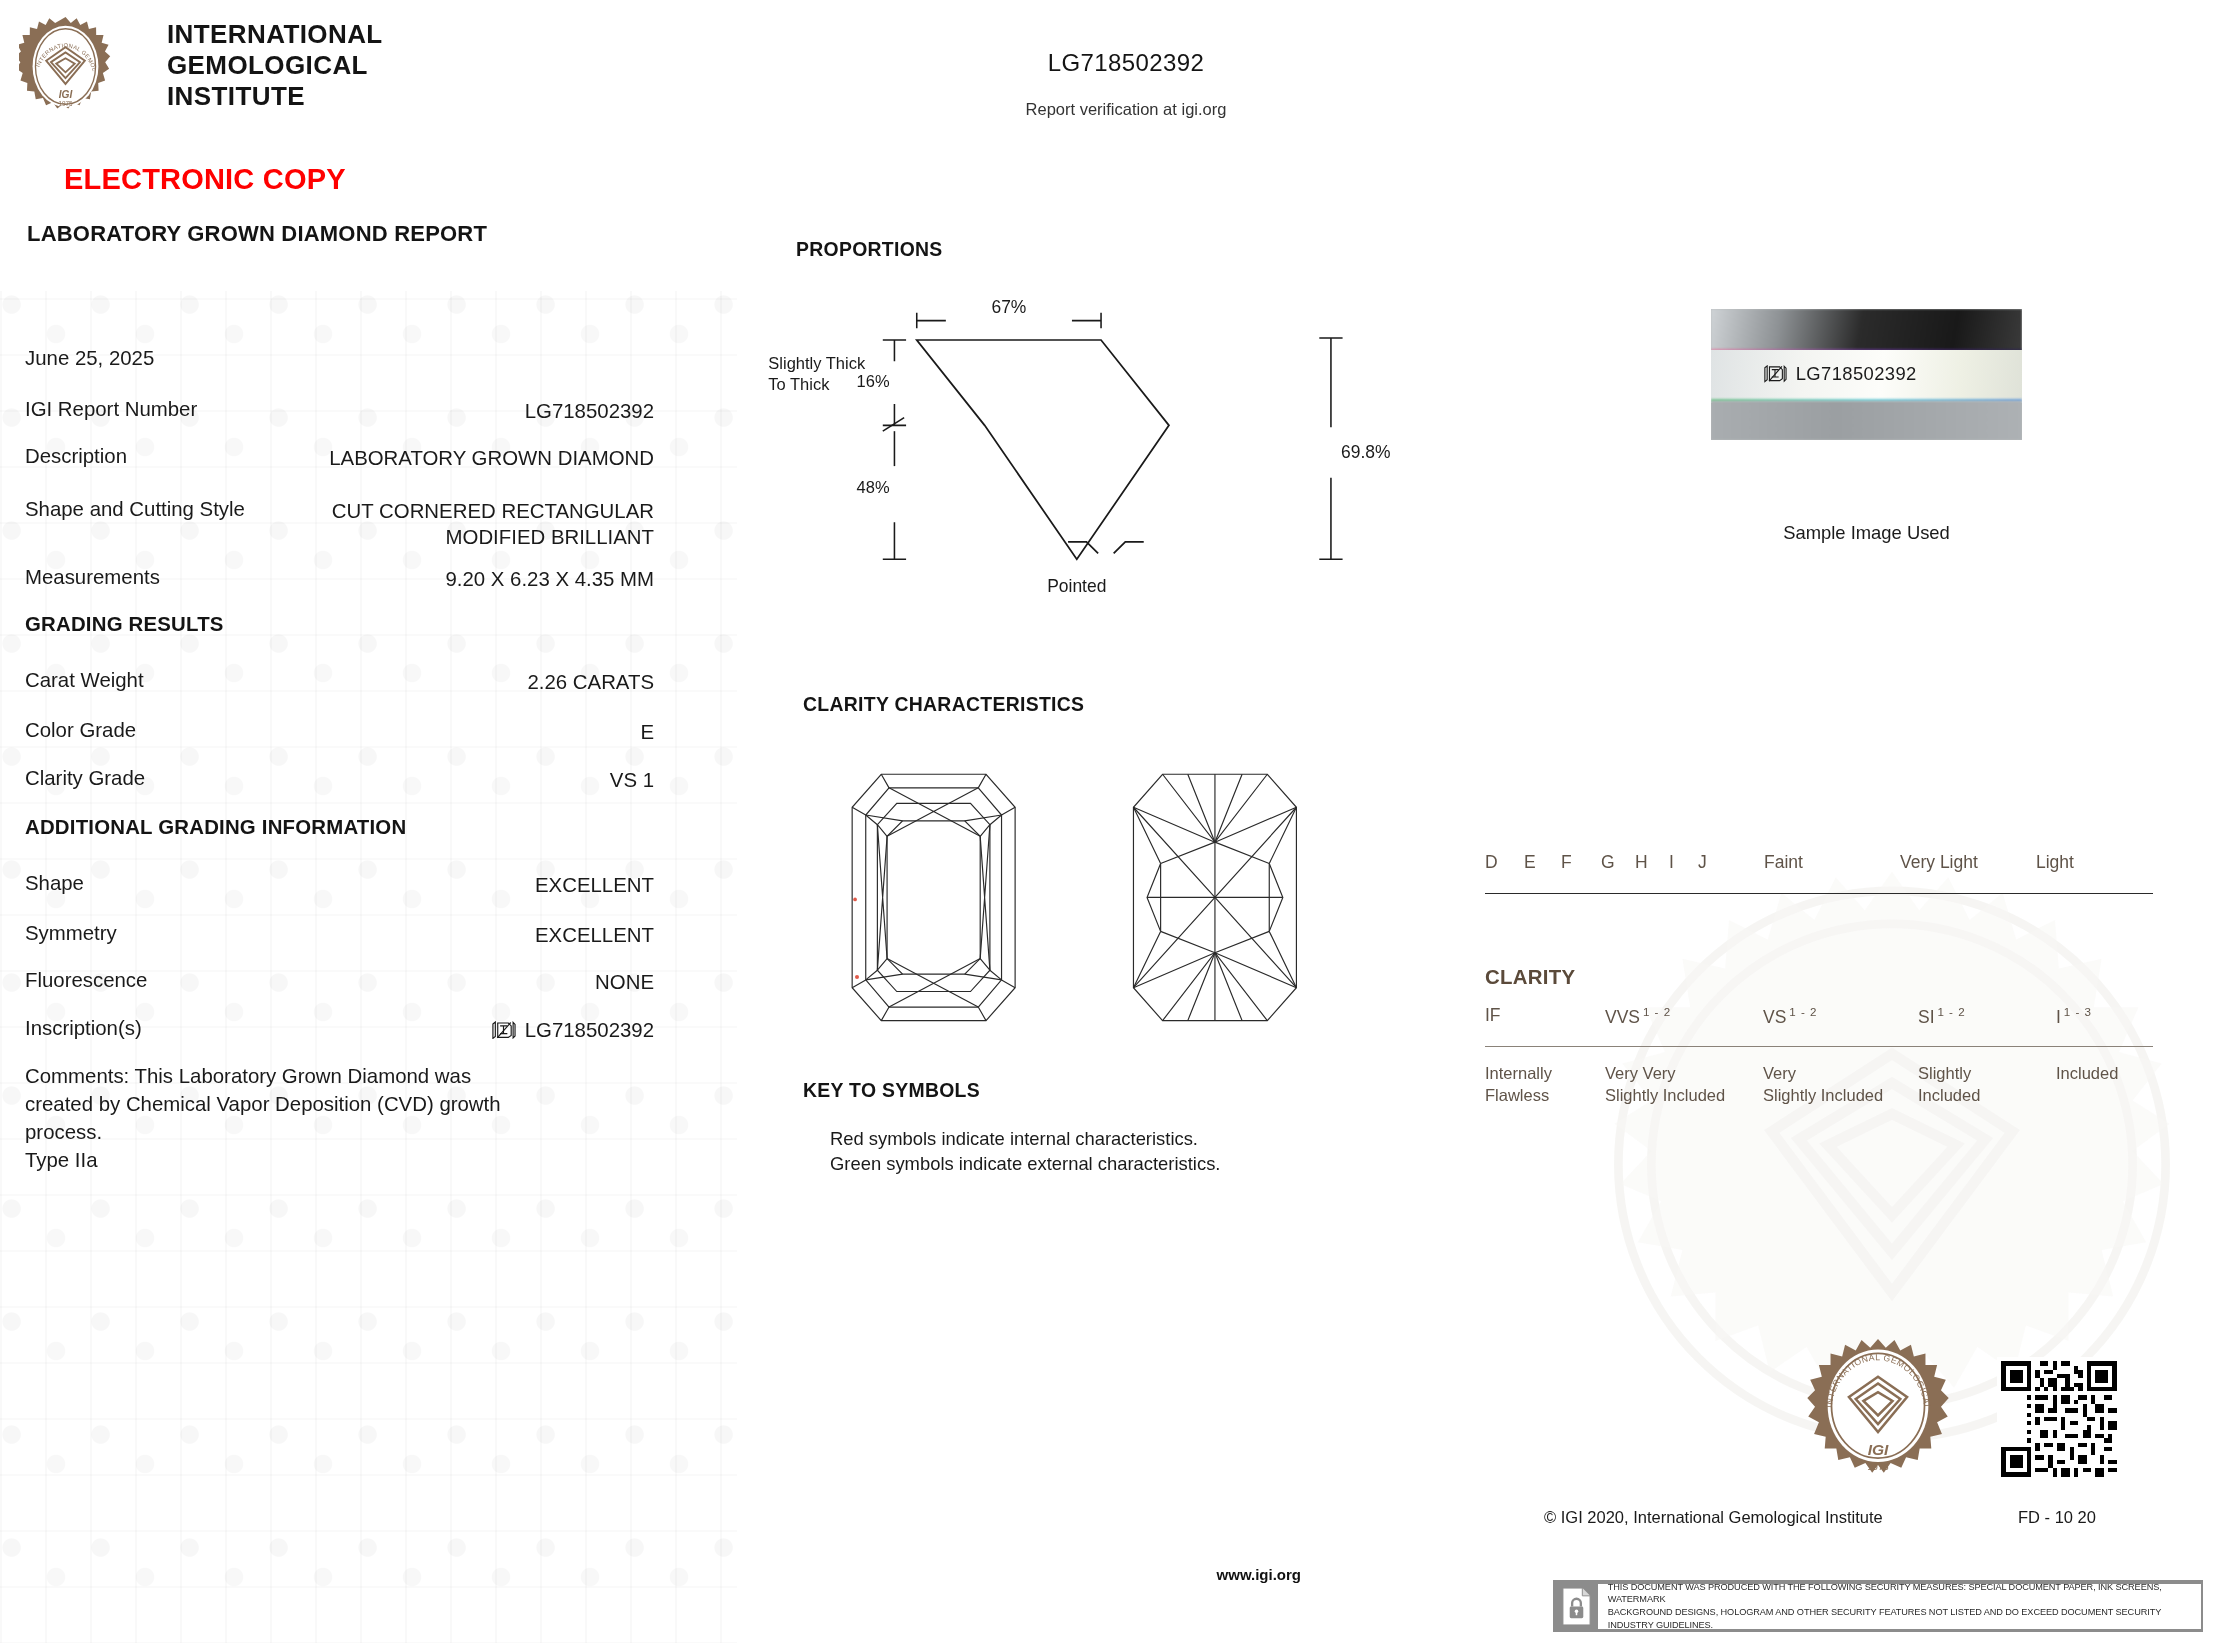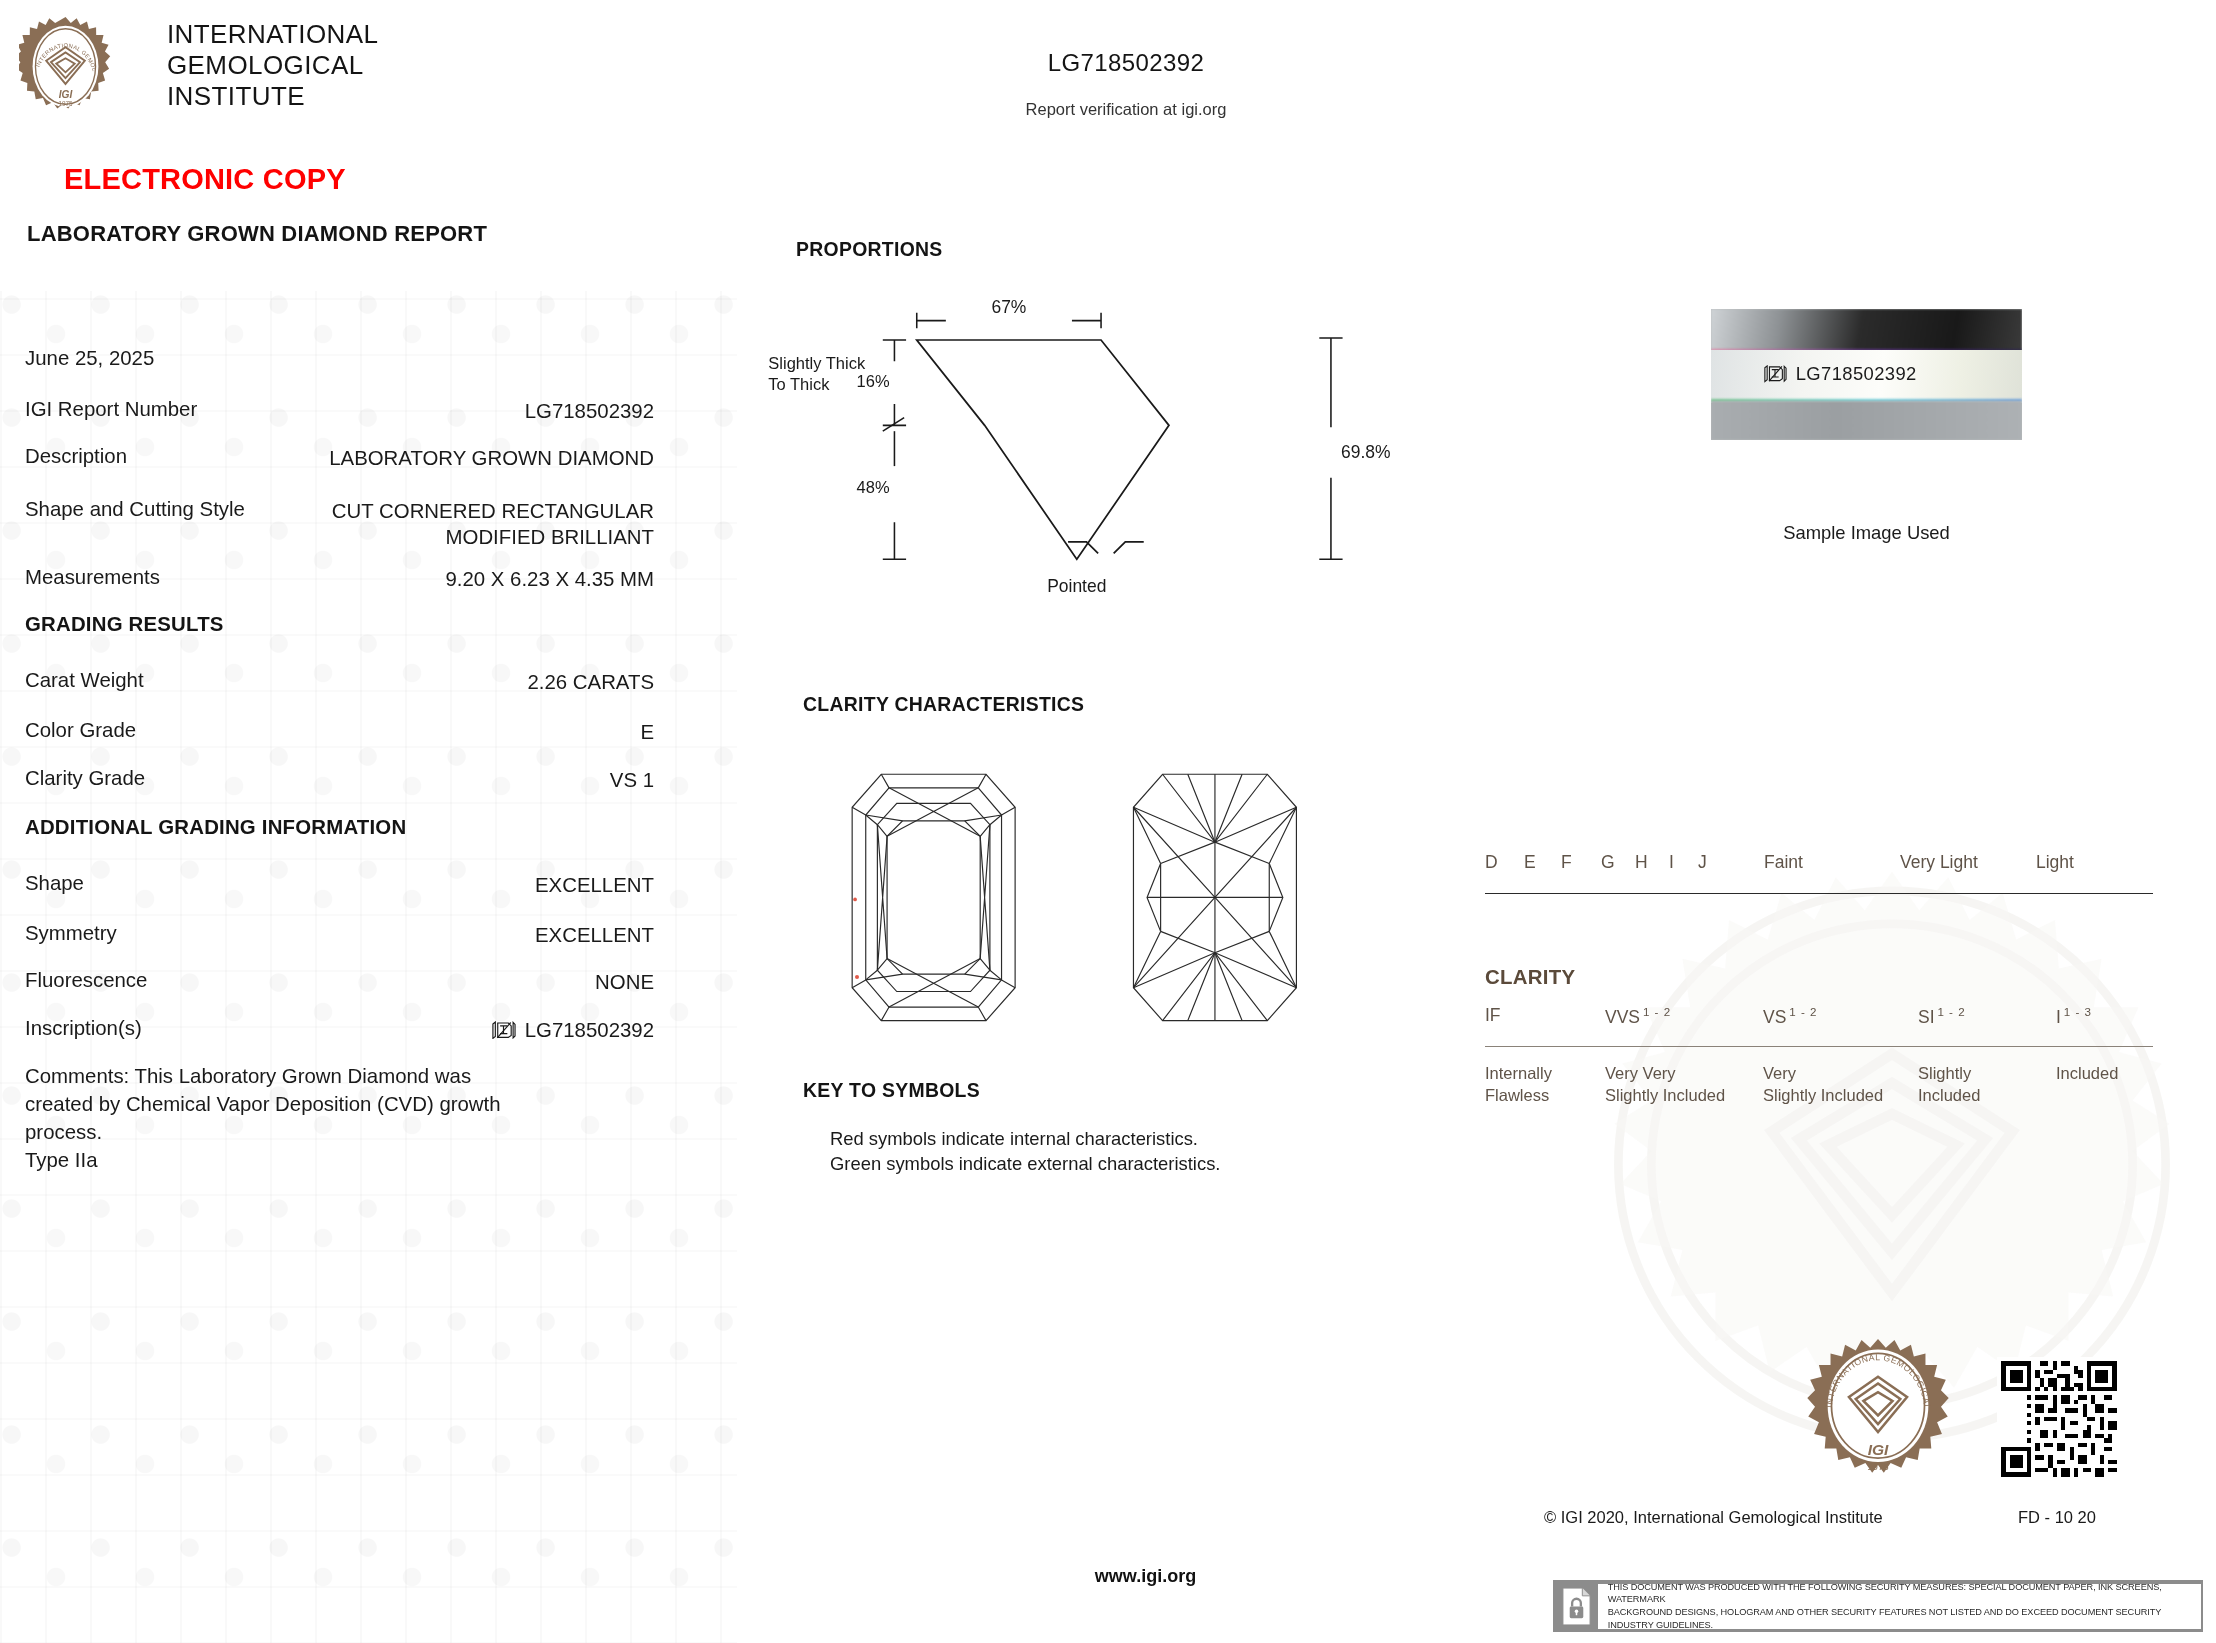--- a/index.html
+++ b/index.html
@@ -51,21 +51,21 @@
     height: 621px;
     pointer-events: none;
     opacity: 0.55;
   }
 
   
   .logo-seal { position: absolute; left: 19.4px; top: 13.6px; width: 93px; height: 105px; }
 
   .brand { position: absolute; left: 167px; top: 19.4px; }
   .brand div {
-    font-weight: normal;
+    font-weight: bold;
     font-size: 26px;
     letter-spacing: 0.4px;
     line-height: 31px;
     color: #141414;
   }
 
   .electronic-copy {
     position: absolute;
     left: 64px;
     top: 163px;
@@ -226,21 +226,21 @@
     position: absolute; left: 1531px; top: 1508px;
     font-size: 16.5px; color: #1a1a1a; margin-left: 13px;
   }
   .fd-code {
     position: absolute; left: 2018px; top: 1508px;
     font-size: 16.5px; color: #1a1a1a;
   }
 
   .website {
     position: absolute; left: 990px; top: 1566px; width: 311px;
-    text-align: center; font-size: 18px; font-weight: bold; color: #111;
+    text-align: right; font-size: 15px; font-weight: bold; color: #111;
   }
 
   .security-strip {
     position: absolute; left: 1553px; top: 1572px;
     width: 650px; height: 52px;
     background: #8c8c8c;
     display: flex; align-items: center;
     padding: 2px;
     margin-top: 8px;
   }

